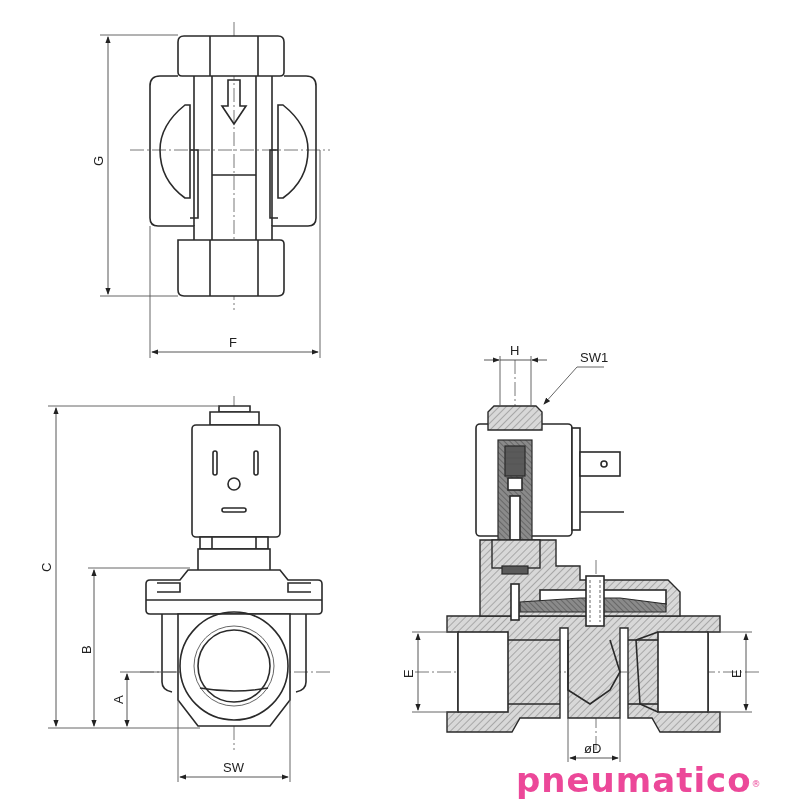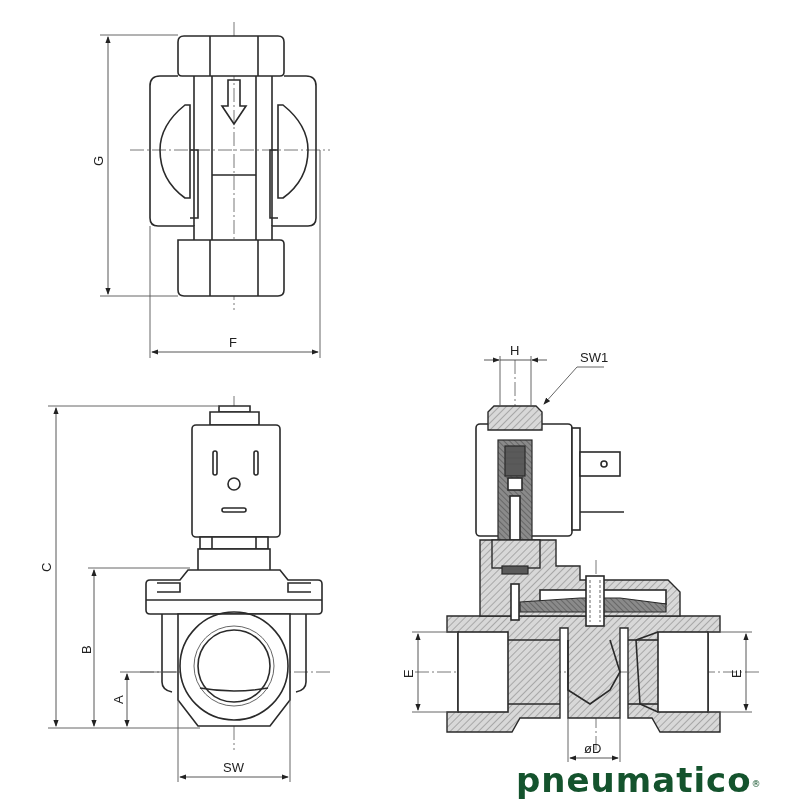--- a/index.html
+++ b/index.html
@@ -7,21 +7,21 @@
     #drawing { position: absolute; left: 0; top: 0; width: 800px; height: 800px; }
     .ln { stroke: #2a2a2a; stroke-width: 1.6; fill: none; }
     .lnf { stroke: #2a2a2a; stroke-width: 1.6; fill: #ffffff; }
     .thin { stroke: #555; stroke-width: 0.9; fill: none; }
     .dim { stroke: #444; stroke-width: 0.9; fill: none; }
     .center { stroke: #555; stroke-width: 0.8; fill: none; stroke-dasharray: 14 3 2 3; }
     .hatch { fill: url(#hatch); stroke: #2a2a2a; stroke-width: 1.4; }
     .dark { fill: #5a5a5a; stroke: #2a2a2a; stroke-width: 1.2; }
     .darkh { fill: url(#hatchdark); stroke: #2a2a2a; stroke-width: 1.2; }
     .lbl { font-family: "Liberation Sans", sans-serif; font-size: 13px; fill: #222; }
-    .logo { position: absolute; left: 516px; top: 760px; font-family: "DejaVu Sans", sans-serif; font-weight: bold; font-size: 34px; color: #14532d; letter-spacing: 1px; line-height: 40px; }
+    .logo { position: absolute; left: 516px; top: 760px; font-family: "DejaVu Sans", sans-serif; font-weight: bold; font-size: 34px; color: #ec4899; letter-spacing: 1px; line-height: 40px; }
     .logo sup { font-size: 9px; font-weight: normal; vertical-align: top; position: relative; top: 4px; }
   </style>
 </head>
 <body>
 
 <svg id="drawing" viewBox="0 0 800 800" xmlns="http://www.w3.org/2000/svg">
   <defs>
     <pattern id="hatch" patternUnits="userSpaceOnUse" width="5" height="5" patternTransform="rotate(45)">
       <rect width="5" height="5" fill="#d8d8d8"></rect>
       <line x1="0" y1="0" x2="0" y2="5" stroke="#777" stroke-width="1"></line>

